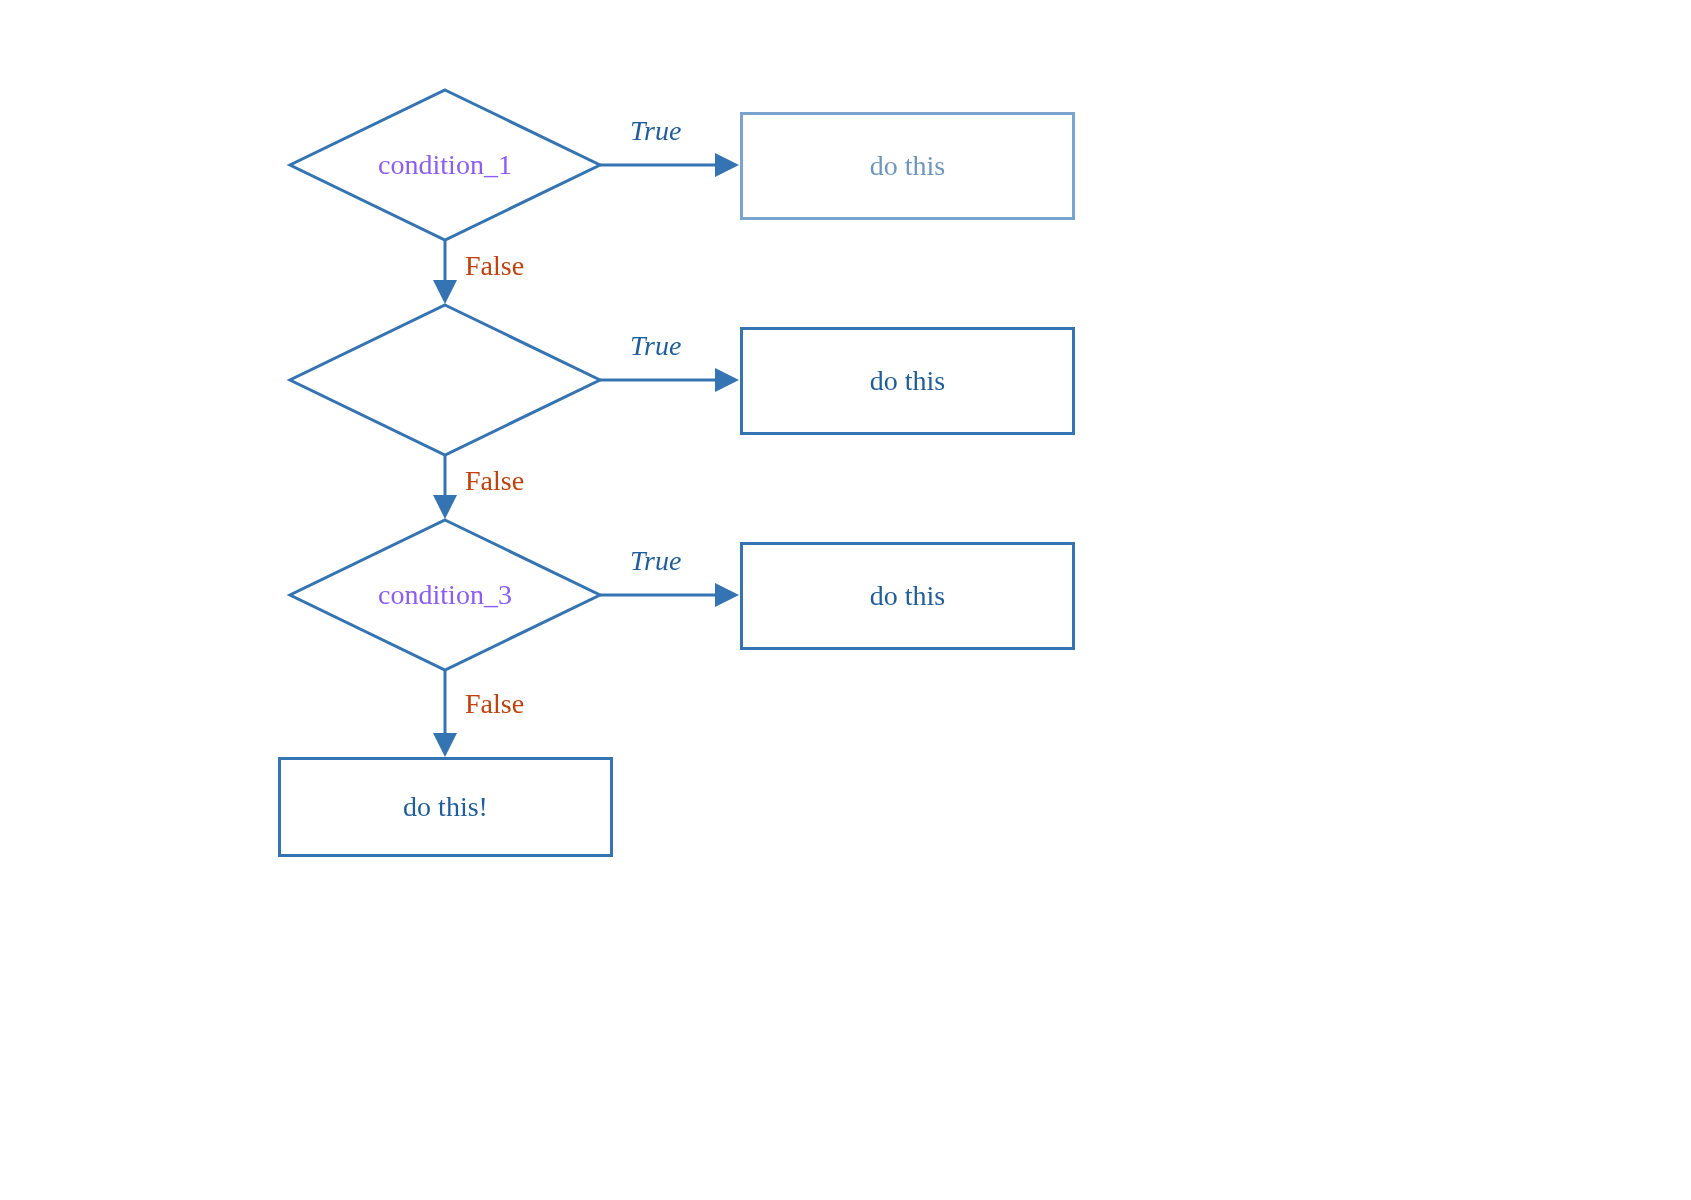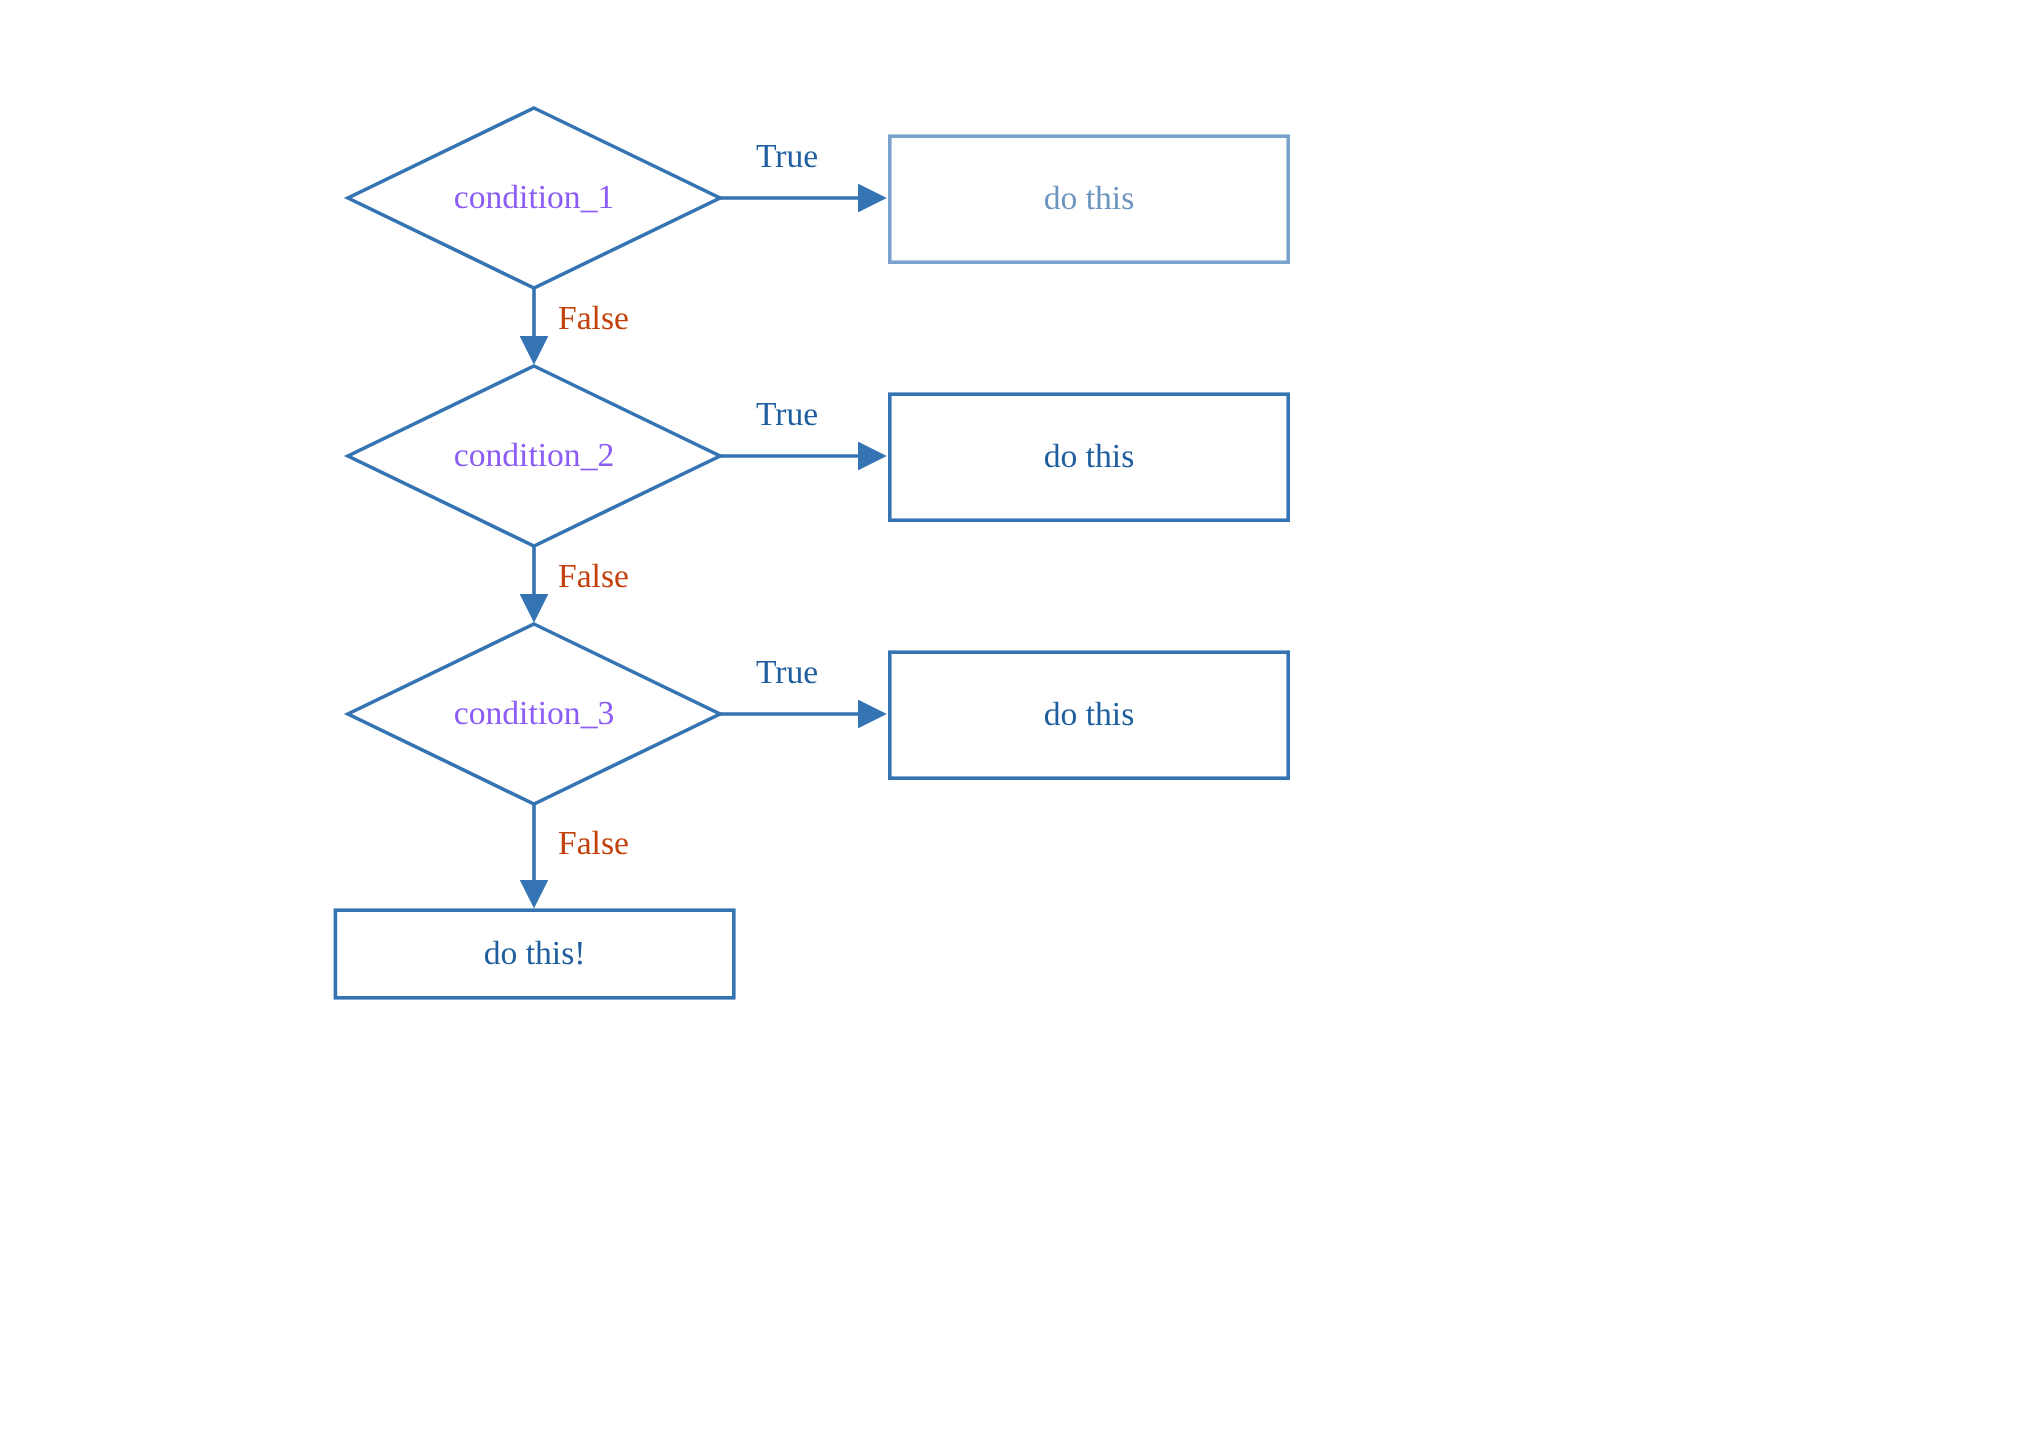--- a/index.html
+++ b/index.html
@@ -42,21 +42,21 @@
       text-align: center;
     }
     .rect {
       border: 3px solid #3474b3;
       background: #ffffff;
     }
     .edge-label {
       position: absolute;
       font-size: 28px;
     }
-    .true { color: #1f5e9e; }
+    .true { color: #1f5e9e; font-style: italic; }
     .false { color: #c2410c; }
     .faded { opacity: 0.65; }
   </style>
 </head>
 <body>
 
 <div class="stage">
 
   <svg class="connectors" viewBox="0 0 1691 1200">
     <defs>
@@ -78,28 +78,27 @@
     <line x1="600" y1="380" x2="735" y2="380" stroke="#3474b3" stroke-width="3" marker-end="url(#arrow)"></line>
 
     <line x1="445" y1="455" x2="445" y2="515" stroke="#3474b3" stroke-width="3" marker-end="url(#arrow)"></line>
 
     <line x1="600" y1="595" x2="735" y2="595" stroke="#3474b3" stroke-width="3" marker-end="url(#arrow)"></line>
 
     <line x1="445" y1="670" x2="445" y2="753" stroke="#3474b3" stroke-width="3" marker-end="url(#arrow)"></line>
   </svg>
 
   <div class="diamond-label" style="left:295px; top:145px;">condition_1</div>
-  <div class="diamond-label" style="left:295px; top:360px;">condition_2</div>
   <div class="diamond-label" style="left:295px; top:575px;">condition_3</div>
 
   <div class="node rect faded" style="left:740px; top:112px; width:335px; height:108px;">do this</div>
   <div class="node rect" style="left:740px; top:327px; width:335px; height:108px;">do this</div>
   <div class="node rect" style="left:740px; top:542px; width:335px; height:108px;">do this</div>
 
-  <div class="node rect" style="left:278px; top:757px; width:335px; height:76px;">do this!</div>
+  <div class="node rect" style="left:278px; top:757px; width:335px; height:100px;">do this!</div>
 
   <div class="edge-label true" style="left:630px; top:115px;">True</div>
   <div class="edge-label false" style="left:465px; top:250px;">False</div>
 
   <div class="edge-label true" style="left:630px; top:330px;">True</div>
   <div class="edge-label false" style="left:465px; top:465px;">False</div>
 
   <div class="edge-label true" style="left:630px; top:545px;">True</div>
   <div class="edge-label false" style="left:465px; top:688px;">False</div>
 

